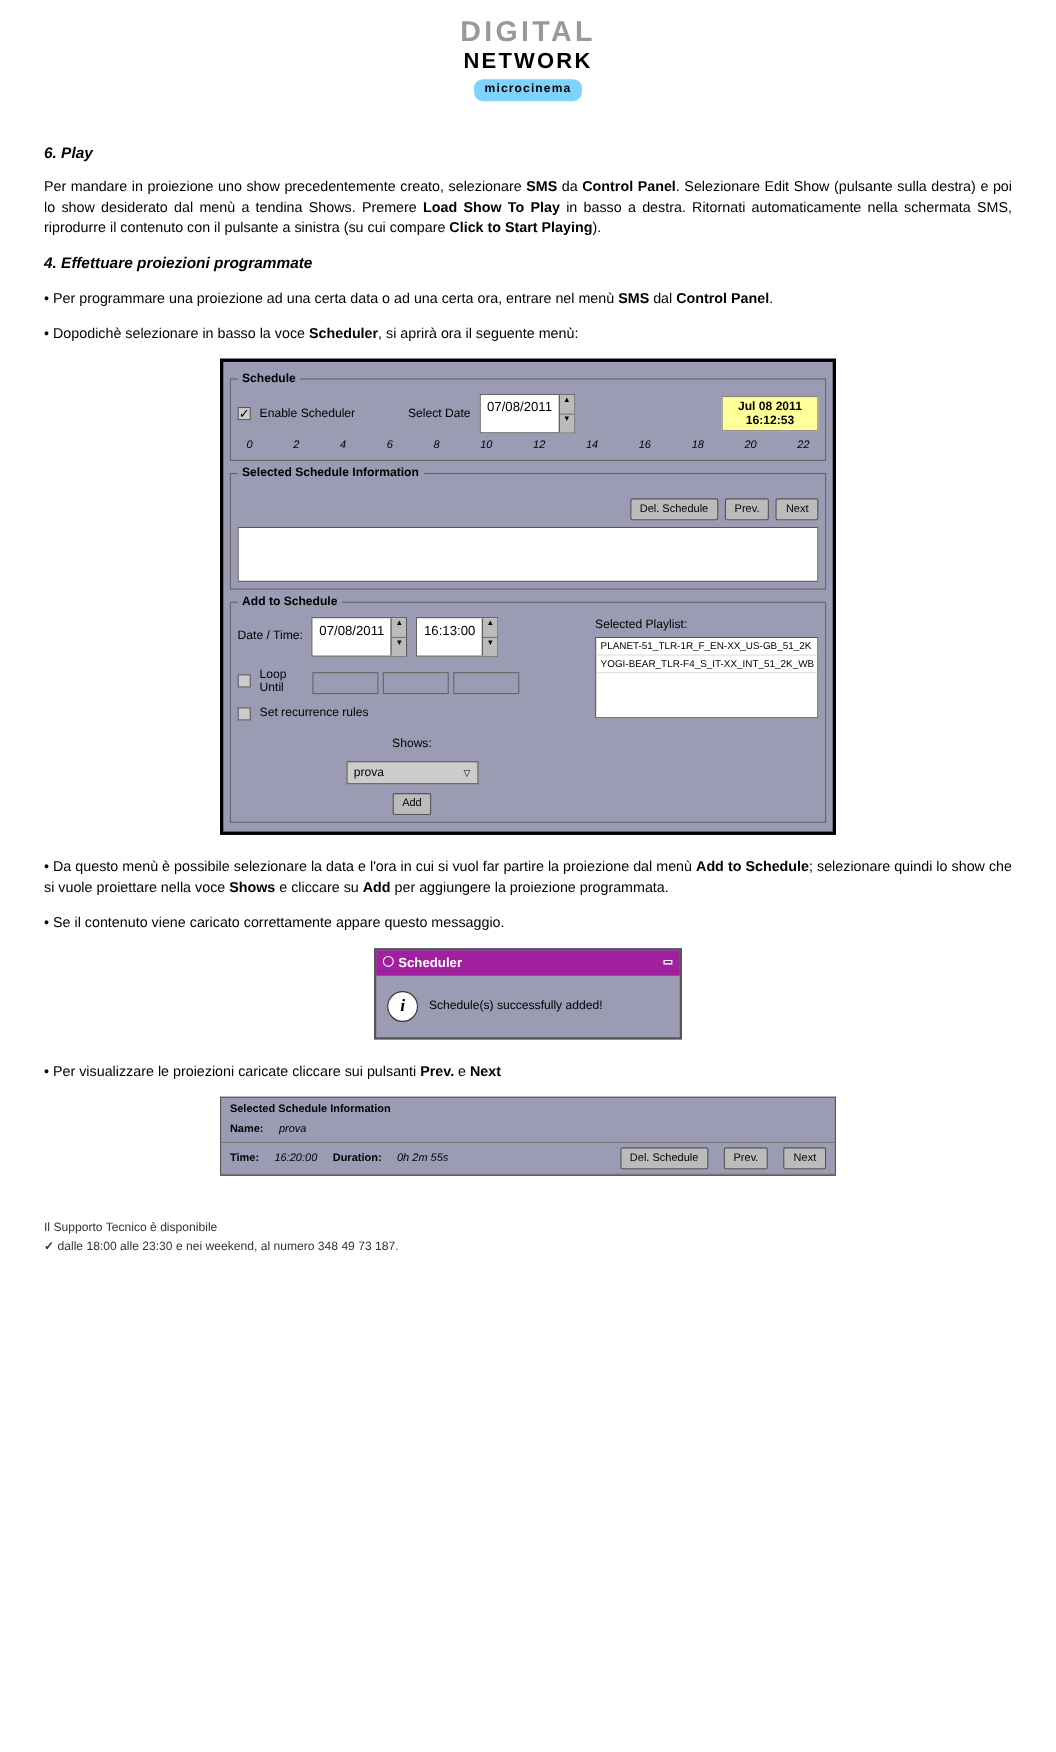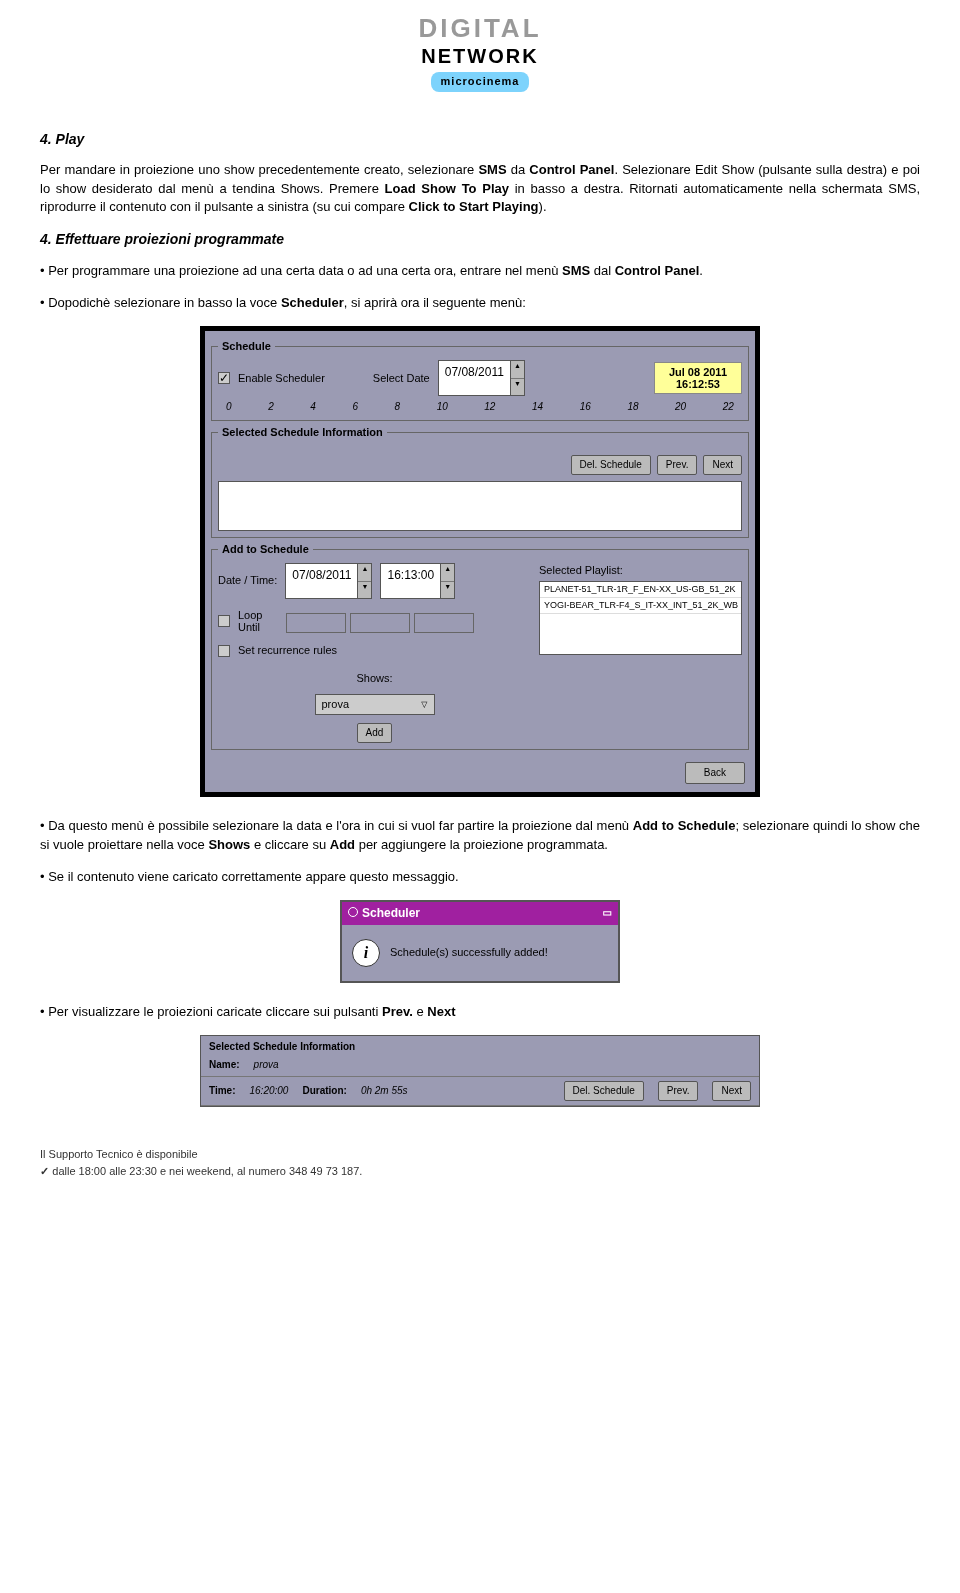--- a/index.html
+++ b/index.html
@@ -8,21 +8,21 @@
   .logo { display: inline-block; }
   .logo-line1 { font-size: 26px; font-weight: bold; letter-spacing: 3px; color: #999; font-family: Arial, sans-serif; }
   .logo-line2 { font-size: 20px; font-weight: bold; letter-spacing: 2px; color: #000; font-family: Arial, sans-serif; margin-top: -4px; }
   .logo-line3 { display: inline-block; background: #7dd3fc; color: #000; font-size: 11px; font-weight: bold; letter-spacing: 1px; padding: 2px 10px; border-radius: 8px; margin-top: 2px; }
   h2.section { font-style: italic; font-weight: bold; font-size: 14px; margin: 8px 0 12px 0; }
   p.body { margin: 0 0 14px 0; text-align: justify; }
   .bold { font-weight: bold; }
   .bullet { margin-bottom: 8px; }
   .bullet::before { content: "• "; }
   .center-img { text-align: center; margin: 10px 0 20px 0; }
-  .panel { display: inline-block; background: #9b9bb3; border: 5px solid #000000; text-align: left; font-family: Tahoma, sans-serif; font-size: 11px; color: #000; }
+  .panel { display: inline-block; background: #9b9bb3; border: 3px solid #000000; text-align: left; font-family: Tahoma, sans-serif; font-size: 11px; color: #000; }
   .panel.schedule { width: 560px; padding: 4px; }
   fieldset.fs { border: 1px solid #666; margin: 4px 2px; padding: 6px; background: #9b9bb3; position: relative; }
   fieldset.fs > legend { font-size: 11px; font-weight: bold; padding: 0 4px; }
   .row { display: flex; align-items: center; gap: 8px; }
   .chk { width: 12px; height: 12px; background: #ccc; border: 1px solid #555; display: inline-block; position: relative; }
   .chk.checked::after { content: "✓"; position: absolute; top: -3px; left: 0; font-size: 12px; }
   .spinner { display: inline-flex; align-items: stretch; border: 1px solid #555; background: #fff; height: 36px; }
   .spinner .val { padding: 3px 6px; font-size: 12px; min-width: 70px; }
   .spinner .arrows { display: flex; flex-direction: column; width: 14px; background: #bbb; border-left: 1px solid #555; }
   .spinner .arrows span { flex: 1; text-align: center; font-size: 7px; line-height: 10px; cursor: pointer; border-bottom: 1px solid #777; }
@@ -60,21 +60,21 @@
 <body>
 
 <div class="logo-wrap">
   <div class="logo">
     <div class="logo-line1">DIGITAL</div>
     <div class="logo-line2">NETWORK</div>
     <div class="logo-line3">microcinema</div>
   </div>
 </div>
 
-<h2 class="section">4. Play</h2>
+<h2 class="section">6. Play</h2>
 <p class="body">
   <span>Per mandare in proiezione uno show precedentemente creato, selezionare </span><span class="bold">SMS</span><span> da </span><span class="bold">Control Panel</span><span>. Selezionare Edit Show (pulsante sulla destra) e poi lo show desiderato dal menù a tendina Shows. Premere </span><span class="bold">Load Show To Play</span><span> in basso a destra. Ritornati automaticamente nella schermata SMS, riprodurre il contenuto con il pulsante a sinistra (su cui compare </span><span class="bold">Click to Start Playing</span><span>).</span>
 </p>
 
 <h2 class="section">4. Effettuare proiezioni programmate</h2>
 <p class="body bullet">
   <span>Per programmare una proiezione ad una certa data o ad una certa ora, entrare nel menù </span><span class="bold">SMS</span><span> dal </span><span class="bold">Control Panel</span><span>.</span>
 </p>
 <p class="body bullet">
   <span>Dopodichè selezionare in basso la voce </span><span class="bold">Scheduler</span><span>, si aprirà ora il seguente menù:</span>
@@ -174,23 +174,20 @@
           <div style="margin-bottom:3px;">Selected Playlist:</div>
           <div class="list">
             <div class="item">PLANET-51_TLR-1R_F_EN-XX_US-GB_51_2K</div>
             <div class="item">YOGI-BEAR_TLR-F4_S_IT-XX_INT_51_2K_WB</div>
             <div style="height:40px;"></div>
           </div>
         </div>
       </div>
     </fieldset>
 
-    <div class="right-btns" style="padding:4px 6px;">
-      <span class="btn" style="padding:3px 18px;">Back</span>
-    </div>
   </div>
 </div>
 
 <p class="body bullet">
   <span>Da questo menù è possibile selezionare la data e l'ora in cui si vuol far partire la proiezione dal menù </span><span class="bold">Add to Schedule</span><span>; selezionare quindi lo show che si vuole proiettare nella voce </span><span class="bold">Shows</span><span> e cliccare su </span><span class="bold">Add</span><span> per aggiungere la proiezione programmata.</span>
 </p>
 <p class="body bullet">
   <span>Se il contenuto viene caricato correttamente appare questo messaggio.</span>
 </p>
 

